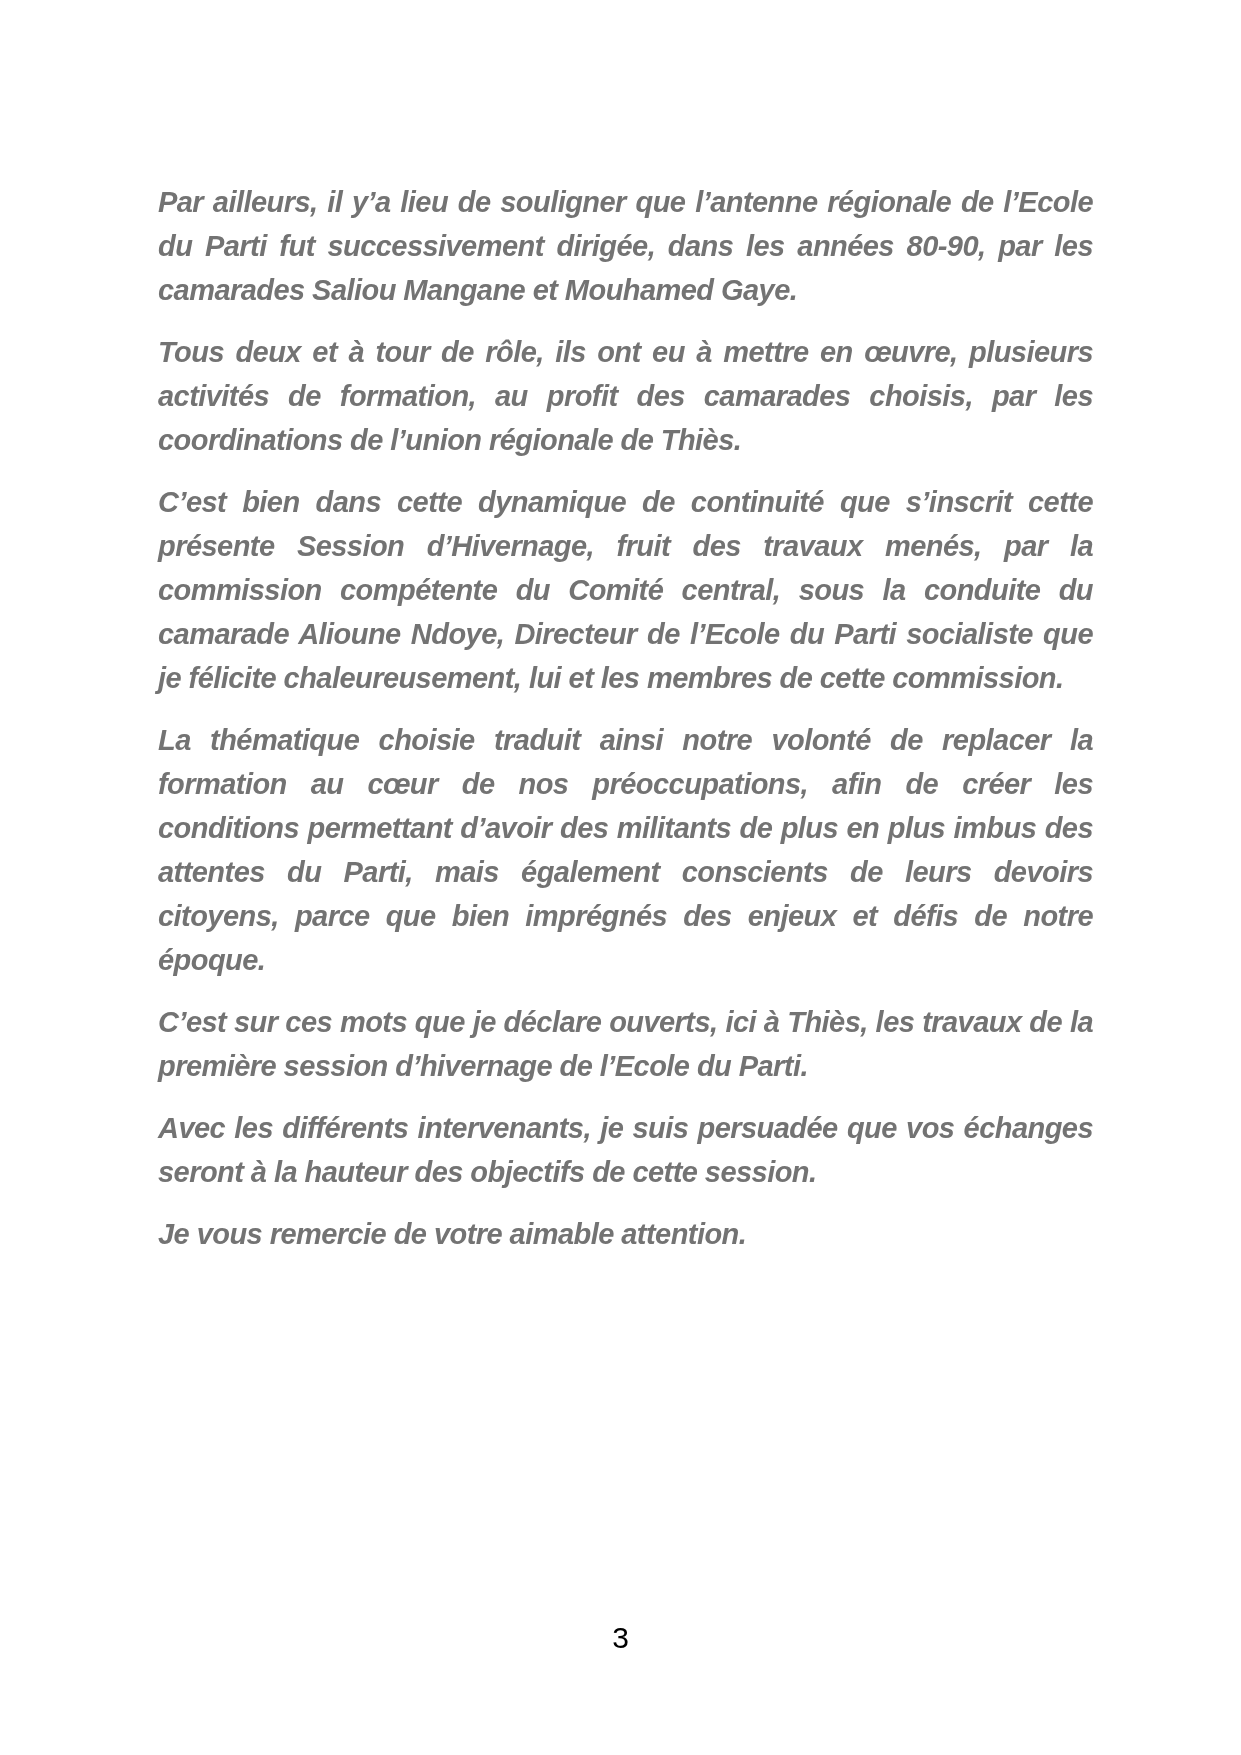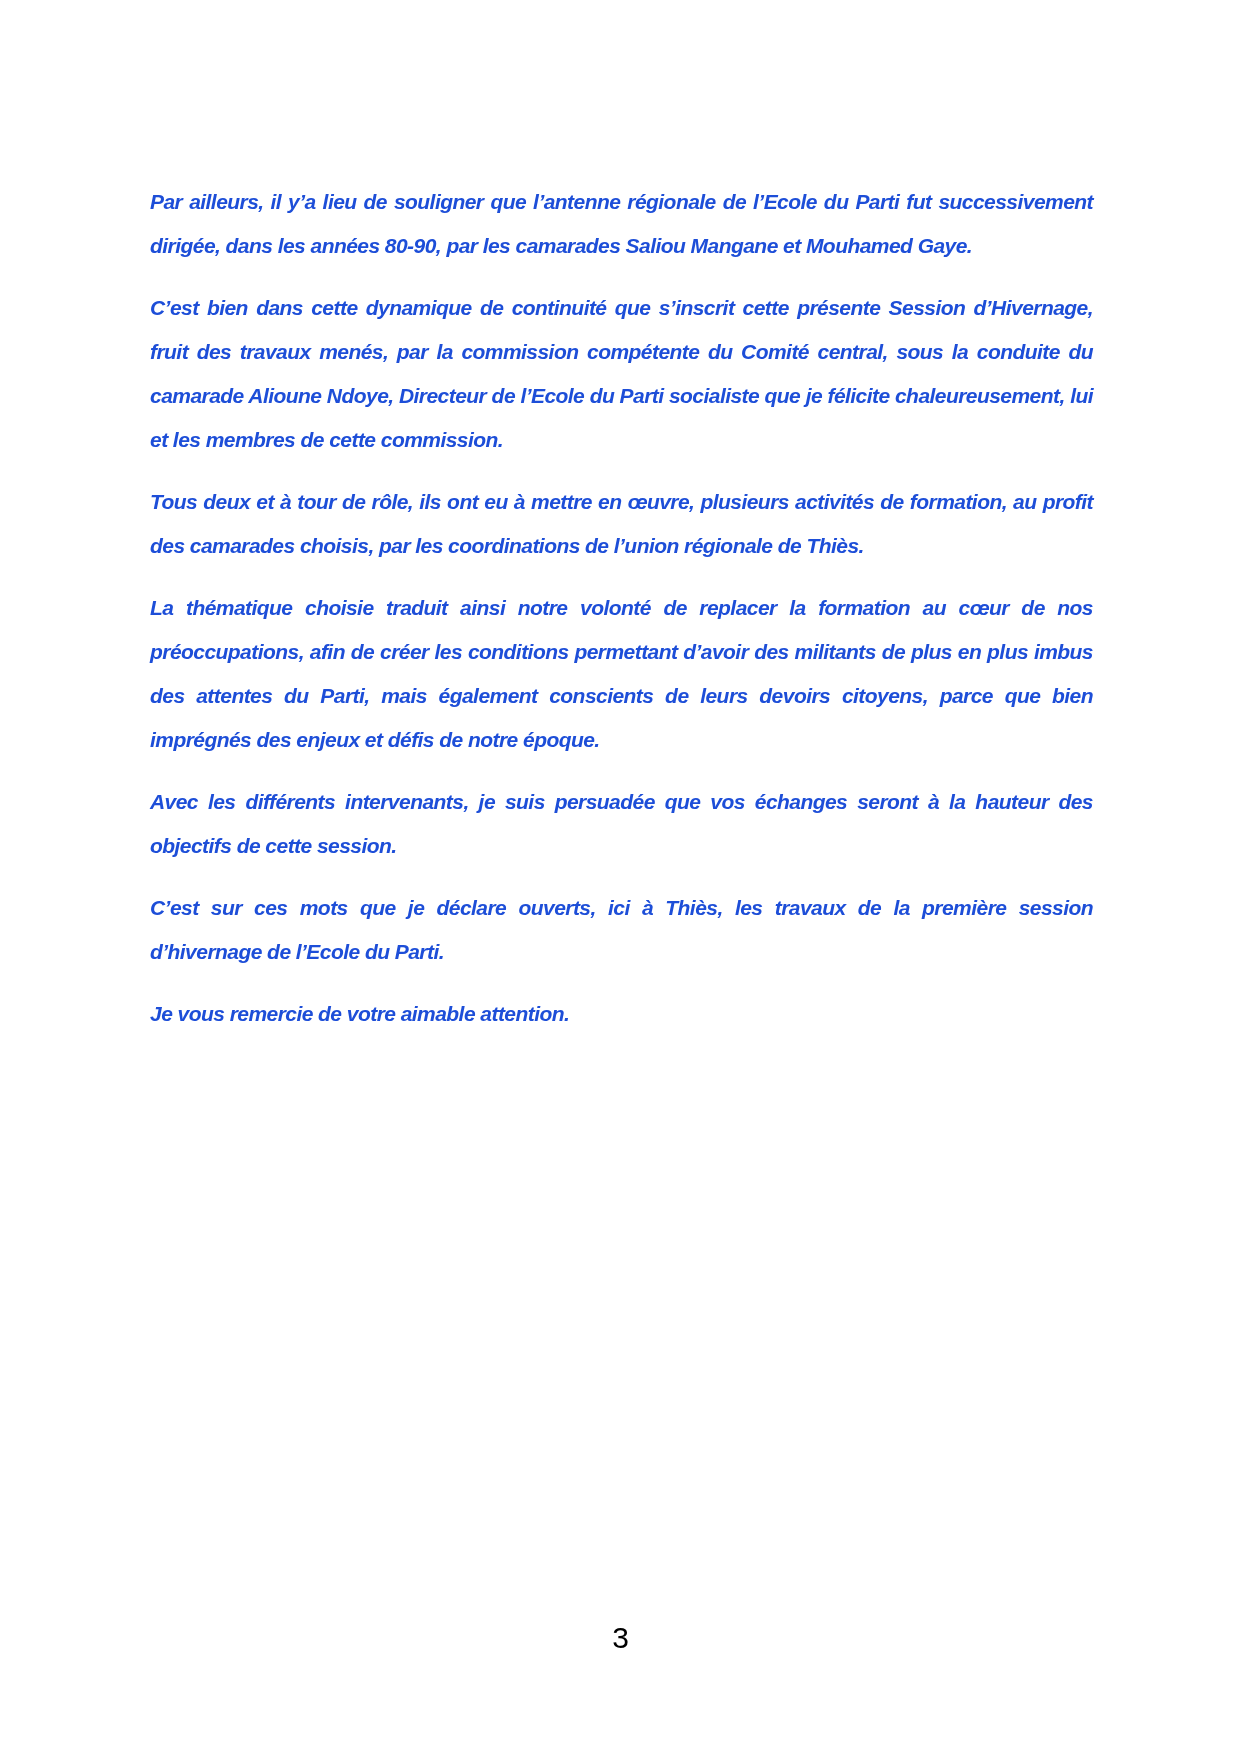--- a/index.html
+++ b/index.html
@@ -15,28 +15,28 @@
     overflow: hidden;
     font-family: "Liberation Sans", sans-serif;
   }
   .content {
     position: absolute;
     left: 150px;
     top: 180px;
     width: 943px;
   }
   .content p {
-    margin: 0 0 18px 0;
+    margin: 0 0 18px 8px;
     font-family: "Liberation Sans", sans-serif;
     font-weight: bold;
     font-style: italic;
-    font-size: 21px;
+    font-size: 29px;
     line-height: 44px;
     letter-spacing: -0.55px;
-    color: #1d4ed8;
+    color: #737373;
     text-align: justify;
     text-align-last: left;
   }
   .footer {
     position: absolute;
     top: 1622px;
     left: 0;
     width: 100%;
     text-align: center;
     font-family: "Liberation Sans", sans-serif;
@@ -46,21 +46,21 @@
     font-style: normal;
     color: #000000;
   }
 </style>
 </head>
 <body>
 
 <div class="page">
   <div class="content">
     <p>Par ailleurs, il y’a lieu de souligner que l’antenne régionale de l’Ecole du Parti fut successivement dirigée, dans les années 80-90, par les camarades Saliou Mangane et Mouhamed Gaye.</p>
+    <p>Tous deux et à tour de rôle, ils ont eu à mettre en œuvre, plusieurs activités de formation, au profit des camarades choisis, par les coordinations de l’union régionale de Thiès.</p>
     <p>C’est bien dans cette dynamique de continuité que s’inscrit cette présente Session d’Hivernage, fruit des travaux menés, par la commission compétente du Comité central, sous la conduite du camarade Alioune Ndoye, Directeur de l’Ecole du Parti socialiste que je félicite chaleureusement, lui et les membres de cette commission.</p>
-    <p>Tous deux et à tour de rôle, ils ont eu à mettre en œuvre, plusieurs activités de formation, au profit des camarades choisis, par les coordinations de l’union régionale de Thiès.</p>
     <p>La thématique choisie traduit ainsi notre volonté de replacer la formation au cœur de nos préoccupations, afin de créer les conditions permettant d’avoir des militants de plus en plus imbus des attentes du Parti, mais également conscients de leurs devoirs citoyens, parce que bien imprégnés des enjeux et défis de notre époque.</p>
+    <p>C’est sur ces mots que je déclare ouverts, ici à Thiès, les travaux de la première session d’hivernage de l’Ecole du Parti.</p>
     <p>Avec les différents intervenants, je suis persuadée que vos échanges seront à la hauteur des objectifs de cette session.</p>
-    <p>C’est sur ces mots que je déclare ouverts, ici à Thiès, les travaux de la première session d’hivernage de l’Ecole du Parti.</p>
     <p>Je vous remercie de votre aimable attention.</p>
   </div>
   <div class="footer">3</div>
 </div>
 
 </body></html>

